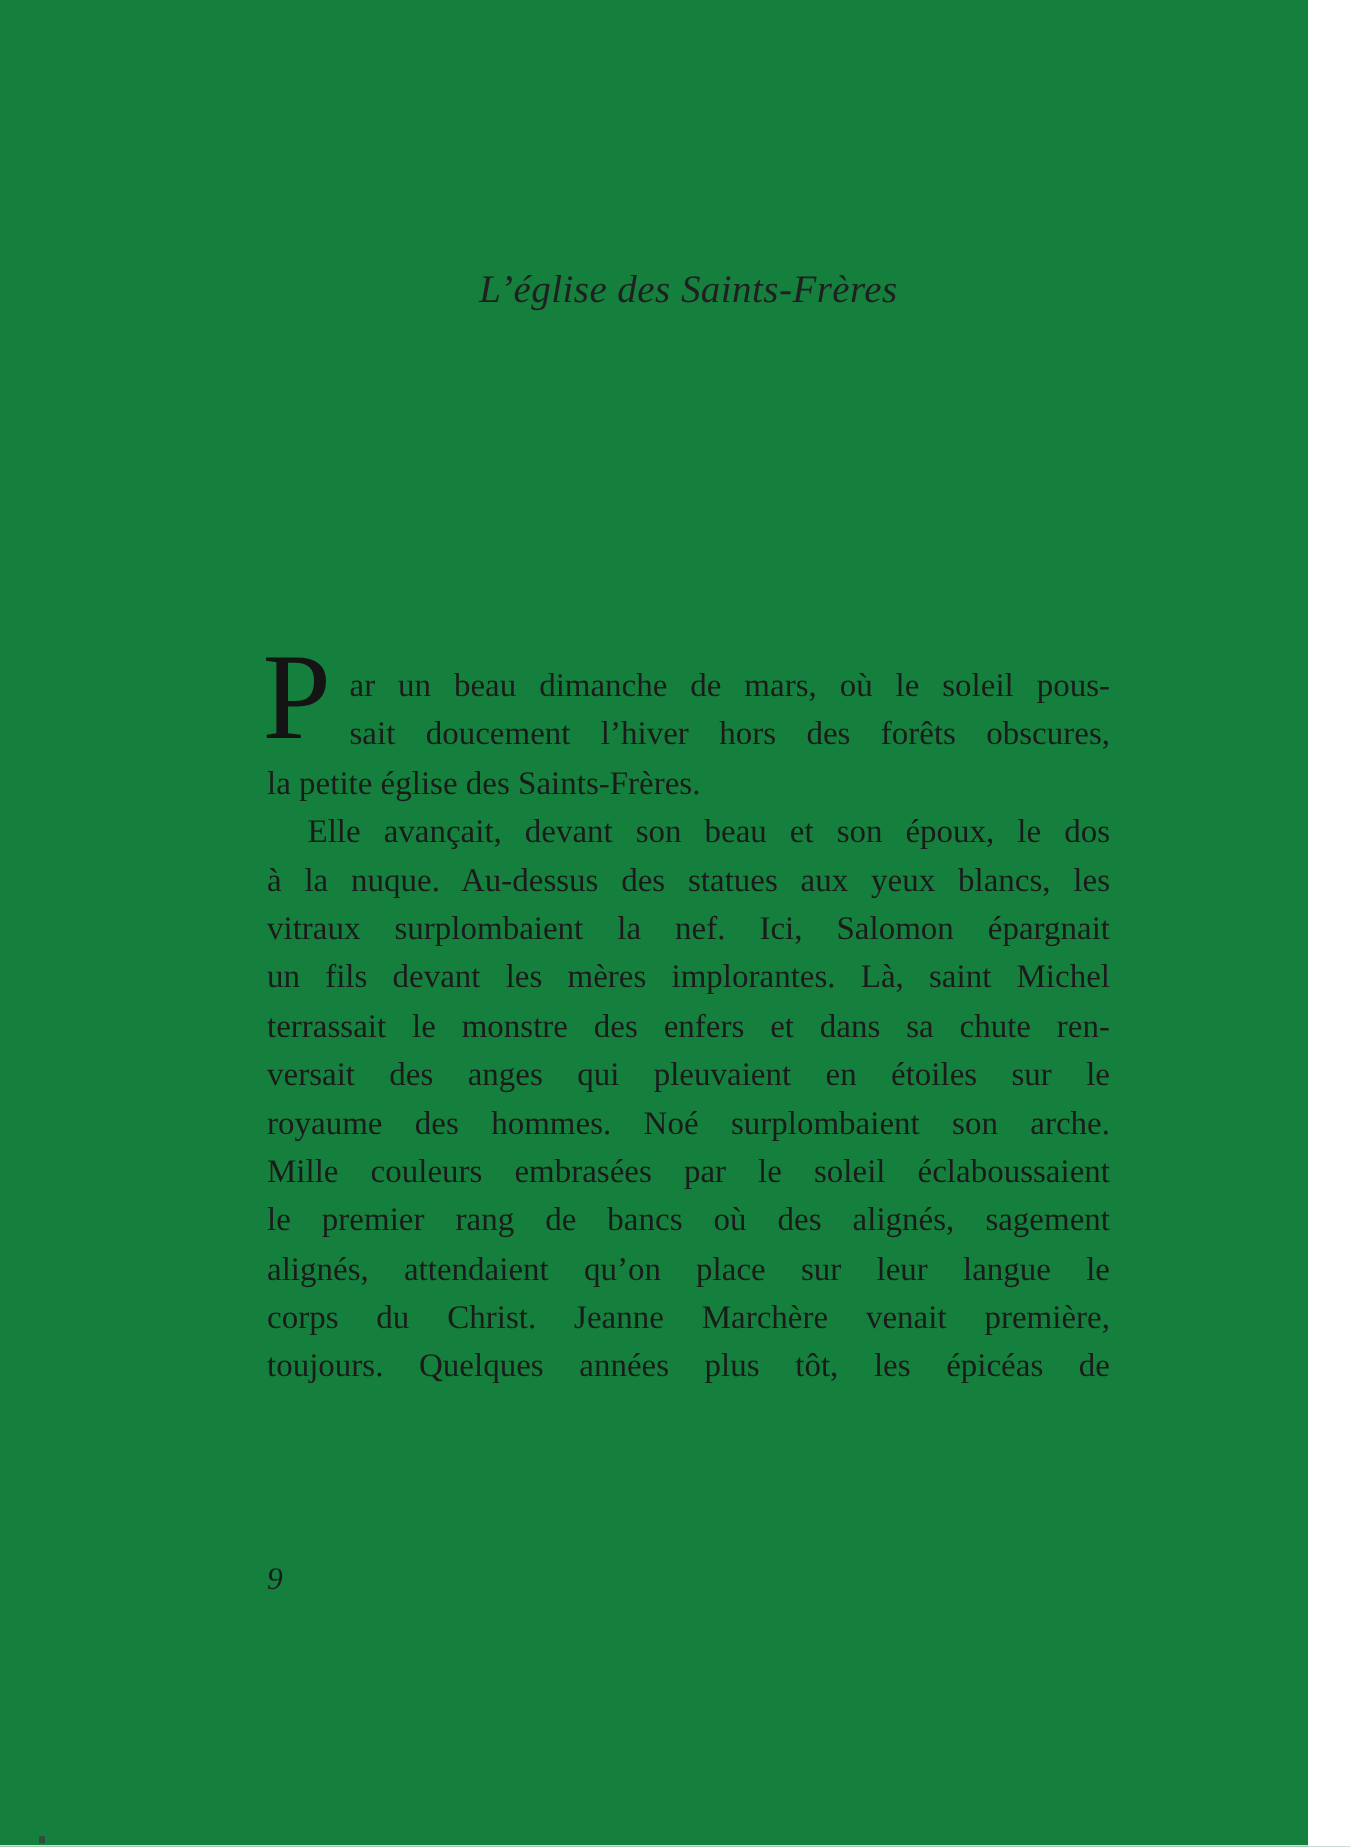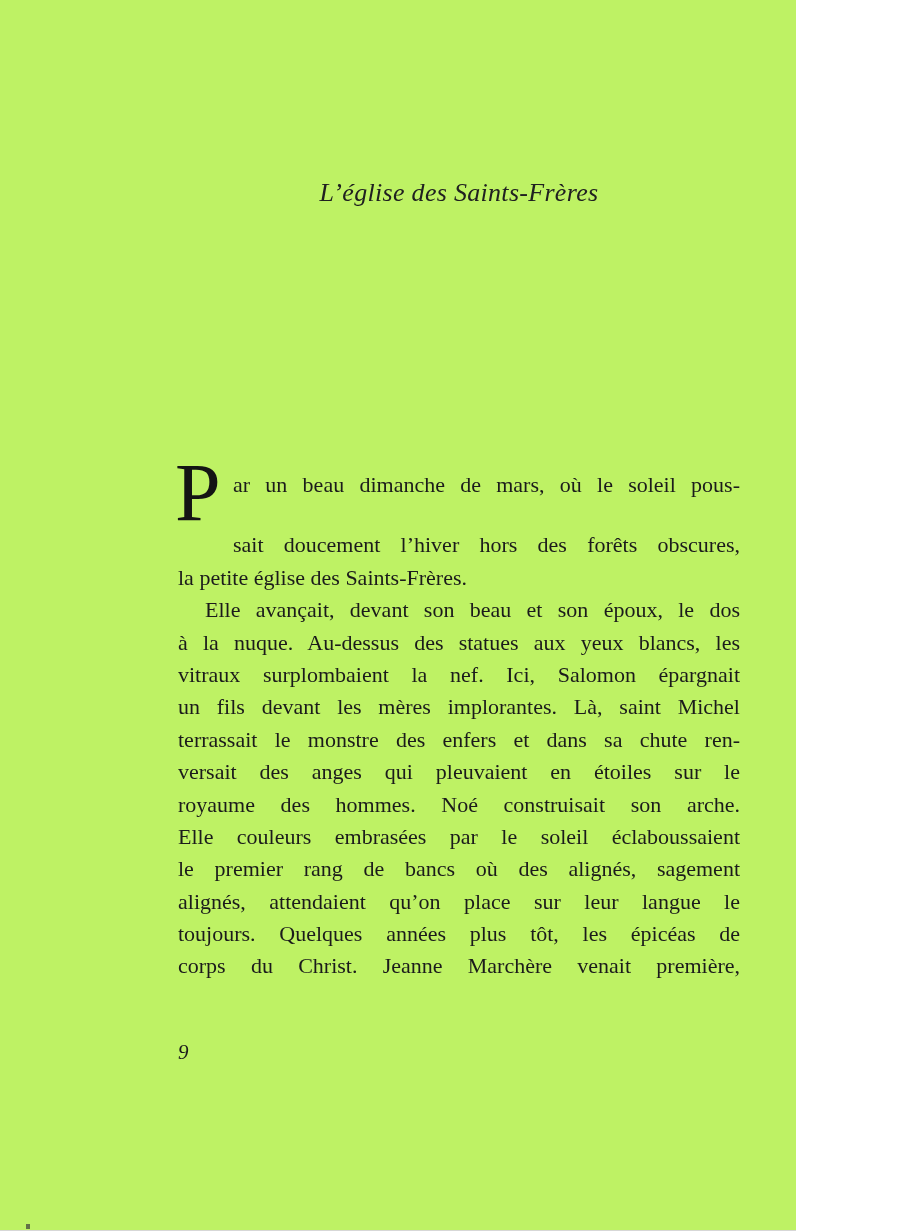--- a/index.html
+++ b/index.html
@@ -2,23 +2,23 @@
 <html><head>
 <meta charset="utf-8">
 <style>
   html, body {
     margin: 0;
     padding: 0;
     background: #ffffff;
   }
   .page {
     position: relative;
-    width: 796px;
+    width: 872px;
     height: 1231px;
-    background: #bef264;
+    background: #15803d;
     font-family: "Liberation Serif", "DejaVu Serif", serif;
     color: #1b1b1b;
     overflow: hidden;
   }
   .chapter-title {
     position: absolute;
     top: 174px;
     left: 178px;
     width: 562px;
     text-align: center;
@@ -45,21 +45,21 @@
     color: #141414;
   }
   .line {
     height: 32.4px;
     line-height: 32.4px;
     text-align: justify;
     text-align-last: justify;
     white-space: normal;
     overflow: hidden;
   }
-  .line.cap-offset { padding-left: 55px; margin-top: 28px; }
+  .line.cap-offset { padding-left: 55px; }
   .line.end { text-align-last: left; }
   .line.indent { padding-left: 27px; }
   .page-number {
     position: absolute;
     top: 1040px;
     left: 178px;
     font-size: 21px;
     font-style: italic;
     color: #1b1b1b;
   }
@@ -94,26 +94,26 @@
       <div class="line end">la petite église des Saints-Frères.</div>
     </section>
 
     <section class="para para-2">
       <div class="line indent">Elle avançait, devant son beau et son époux, le dos</div>
       <div class="line">à la nuque. Au-dessus des statues aux yeux blancs, les</div>
       <div class="line">vitraux surplombaient la nef. Ici, Salomon épargnait</div>
       <div class="line">un fils devant les mères implorantes. Là, saint Michel</div>
       <div class="line">terrassait le monstre des enfers et dans sa chute ren-</div>
       <div class="line">versait des anges qui pleuvaient en étoiles sur le</div>
-      <div class="line">royaume des hommes. Noé construisait son arche.</div>
-      <div class="line">Elle couleurs embrasées par le soleil éclaboussaient</div>
+      <div class="line">royaume des hommes. Noé surplombaient son arche.</div>
+      <div class="line">Mille couleurs embrasées par le soleil éclaboussaient</div>
       <div class="line">le premier rang de bancs où des alignés, sagement</div>
       <div class="line">alignés, attendaient qu’on place sur leur langue le</div>
+      <div class="line">corps du Christ. Jeanne Marchère venait première,</div>
       <div class="line">toujours. Quelques années plus tôt, les épicéas de</div>
-      <div class="line">corps du Christ. Jeanne Marchère venait première,</div>
     </section>
 
   </div>
 
   <div class="page-number">9</div>
 
   <div class="scan-mark scan-mark-left"></div>
   <div class="scan-mark scan-mark-right"></div>
   <div class="bottom-edge"></div>
 

